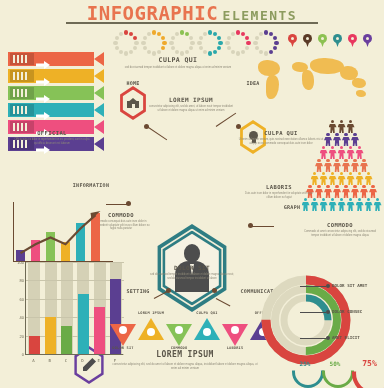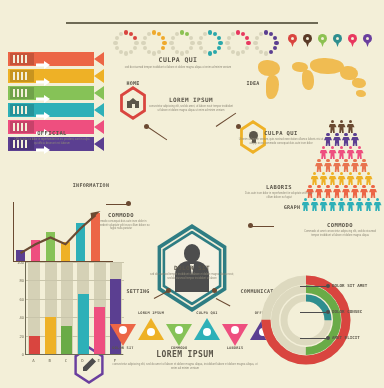--- a/index.html
+++ b/index.html
@@ -104,20 +104,26 @@
   .leaderdot{position:absolute;width:5px;height:5px;border-radius:50%;background:#6b4a32;}
 
   .worldmap{position:absolute;left:252px;top:56px;width:130px;height:52px;}
   .wm{position:absolute;background:#f0bc52;border-radius:40% 55% 45% 50%;}
 </style>
 </head>
 <body>
 
 <div class="stage">
 
+  <div class="abs" id="title-area">
+    <div style="padding-top:2px;">
+      <span class="t1">INFOGRAPHIC</span>
+      <span class="t2">ELEMENTS</span>
+    </div>
+  </div>
   <div class="abs" id="title-rule"></div>
 
   <div class="abs" id="dotcircles-row" style="left:113px;top:30px;width:168px;height:26px;">
       <div class="dotcirc" style="position:absolute;left:0px;top:0;--c:#d9453f;">
         <i class="on" style="left:10.8px;top:0.2999999999999998px;"></i>
         <i class="on" style="left:16.05px;top:1.7067332602633938px;"></i>
         <i class="on" style="left:19.893266739736607px;top:5.55px;"></i>
         <i style="left:21.3px;top:10.8px;"></i>
         <i style="left:19.893266739736607px;top:16.05px;"></i>
         <i style="left:16.05px;top:19.893266739736607px;"></i>
@@ -696,14 +702,28 @@
       <div style="position:absolute;left:0;top:10px;width:26px;height:1px;background:#4d4d4d;"></div>
       <div style="position:absolute;left:26px;top:8px;width:4px;height:4px;border-radius:50%;background:#4d4d4d;"></div>
       <div style="position:absolute;left:32px;top:7px;font-size:4.2px;font-weight:bold;color:#5b564a;font-family:&quot;DejaVu Sans Mono&quot;,monospace;white-space:nowrap;">DOLOR SIT AMET</div>
       <div style="position:absolute;left:0;top:36px;width:26px;height:1px;background:#4d4d4d;"></div>
       <div style="position:absolute;left:26px;top:34px;width:4px;height:4px;border-radius:50%;background:#4d4d4d;"></div>
       <div style="position:absolute;left:32px;top:33px;font-size:4.2px;font-weight:bold;color:#5b564a;font-family:&quot;DejaVu Sans Mono&quot;,monospace;white-space:nowrap;">DOLOR CONSEC</div>
       <div style="position:absolute;left:0;top:62px;width:26px;height:1px;background:#4d4d4d;"></div>
       <div style="position:absolute;left:26px;top:60px;width:4px;height:4px;border-radius:50%;background:#4d4d4d;"></div>
       <div style="position:absolute;left:32px;top:59px;font-size:4.2px;font-weight:bold;color:#5b564a;font-family:&quot;DejaVu Sans Mono&quot;,monospace;white-space:nowrap;">AMET ELICIT</div>
     </div>
+  <div class="abs" id="pct-arcs" style="left:292px;top:354px;width:92px;height:26px;">
+      <div class="arcpct" style="left:0px;top:2px;--c:#2e8e8f;">
+        <div class="u"></div>
+        <div class="v">25%</div>
+      </div>
+      <div class="arcpct" style="left:30px;top:2px;--c:#6aab47;">
+        <div class="u"></div>
+        <div class="v">50%</div>
+      </div>
+      <div class="arcpct" style="left:60px;top:-2px;--c:#d9453f;transform:scale(1.35);transform-origin:left top;">
+        <div class="u"></div>
+        <div class="v">75%</div>
+      </div>
+    </div>
 
 </div>
 
 </body></html>

